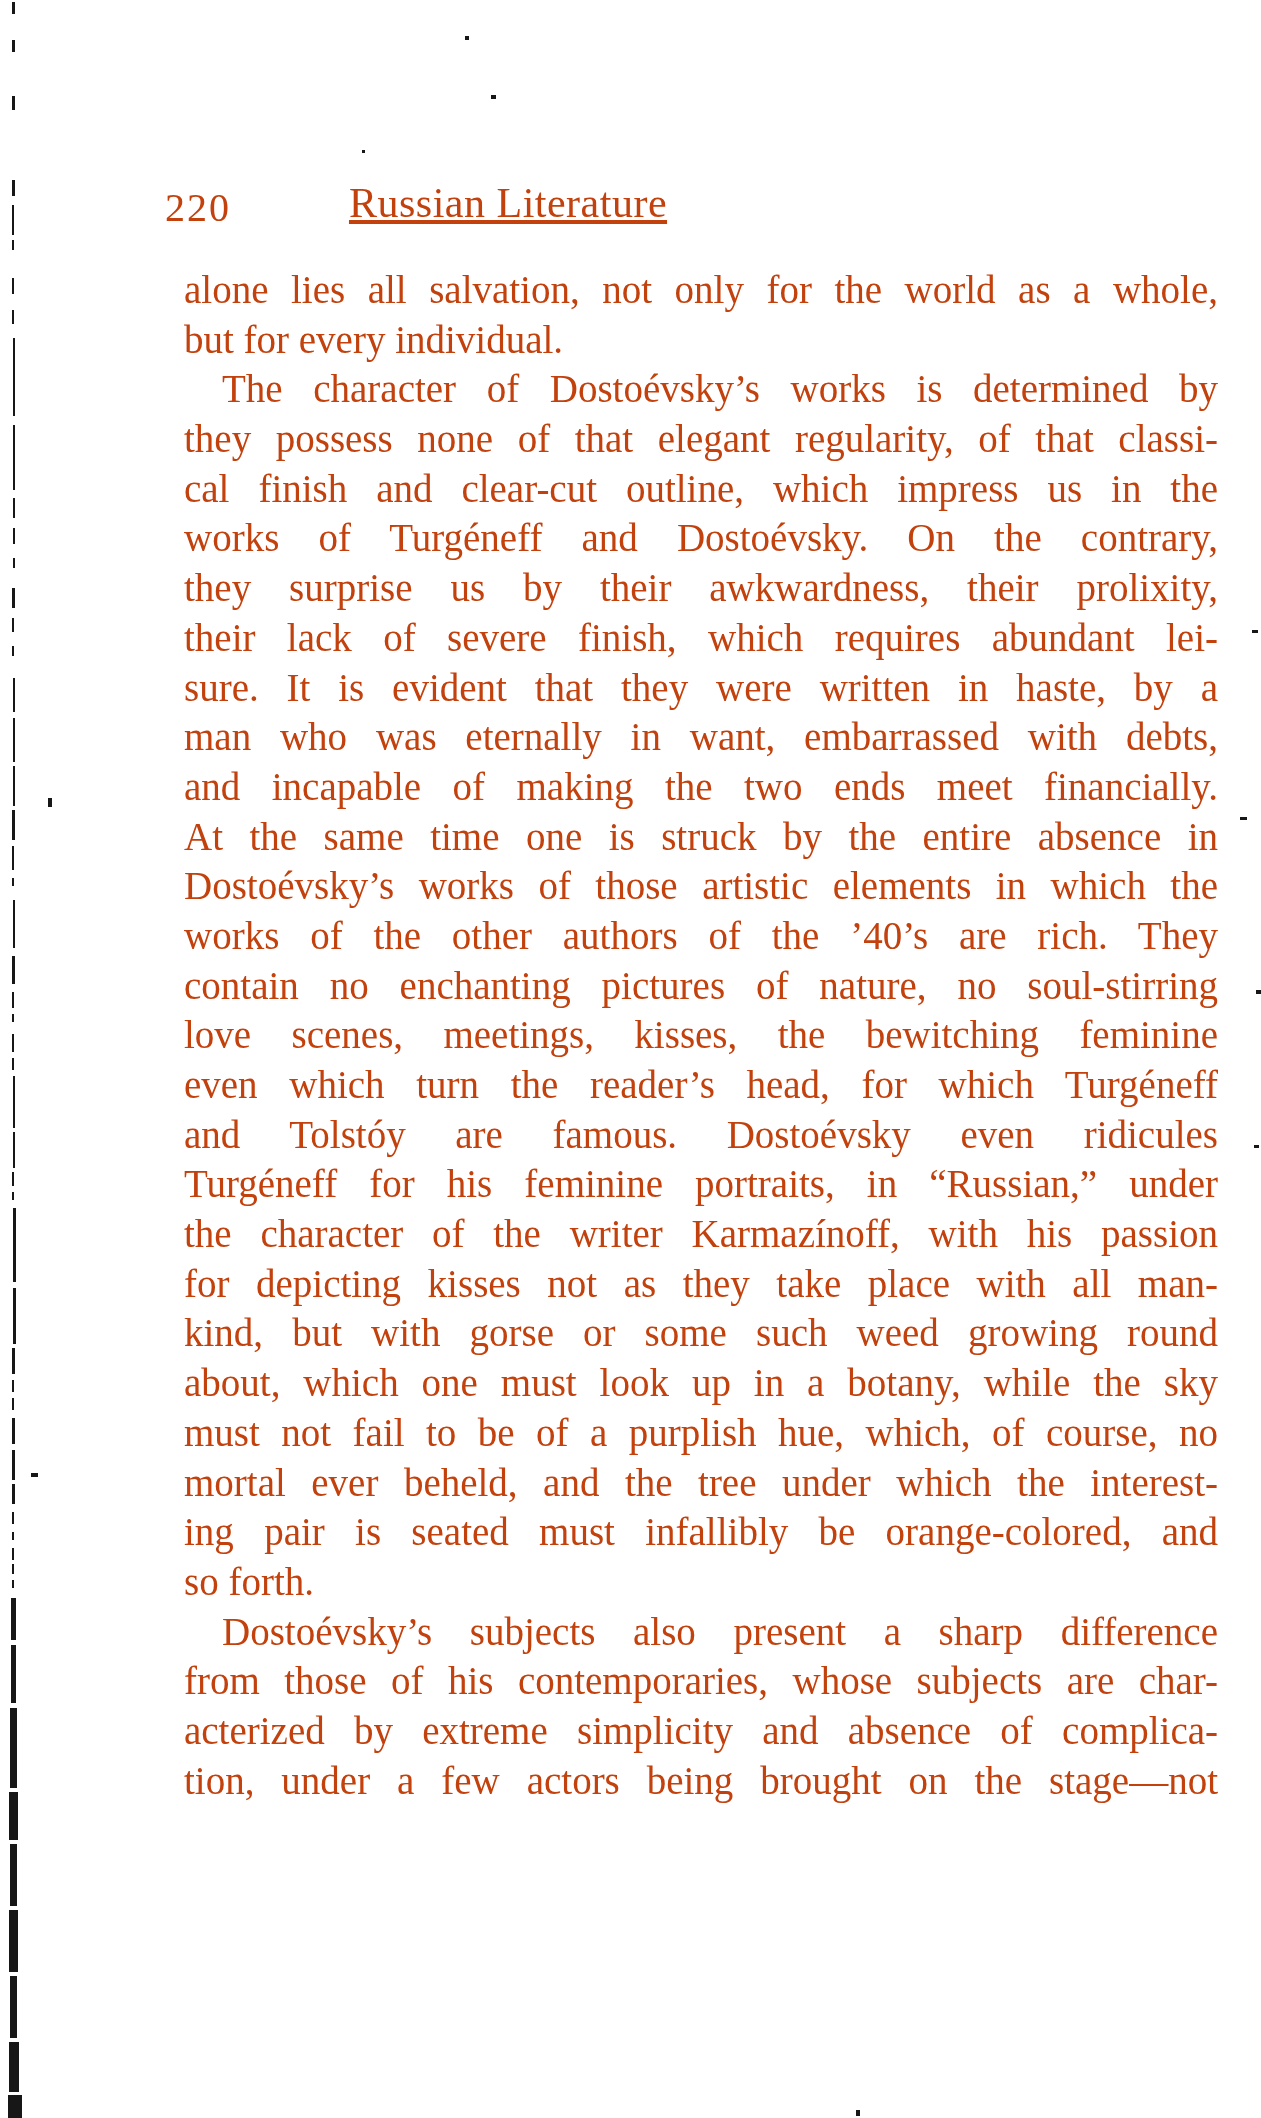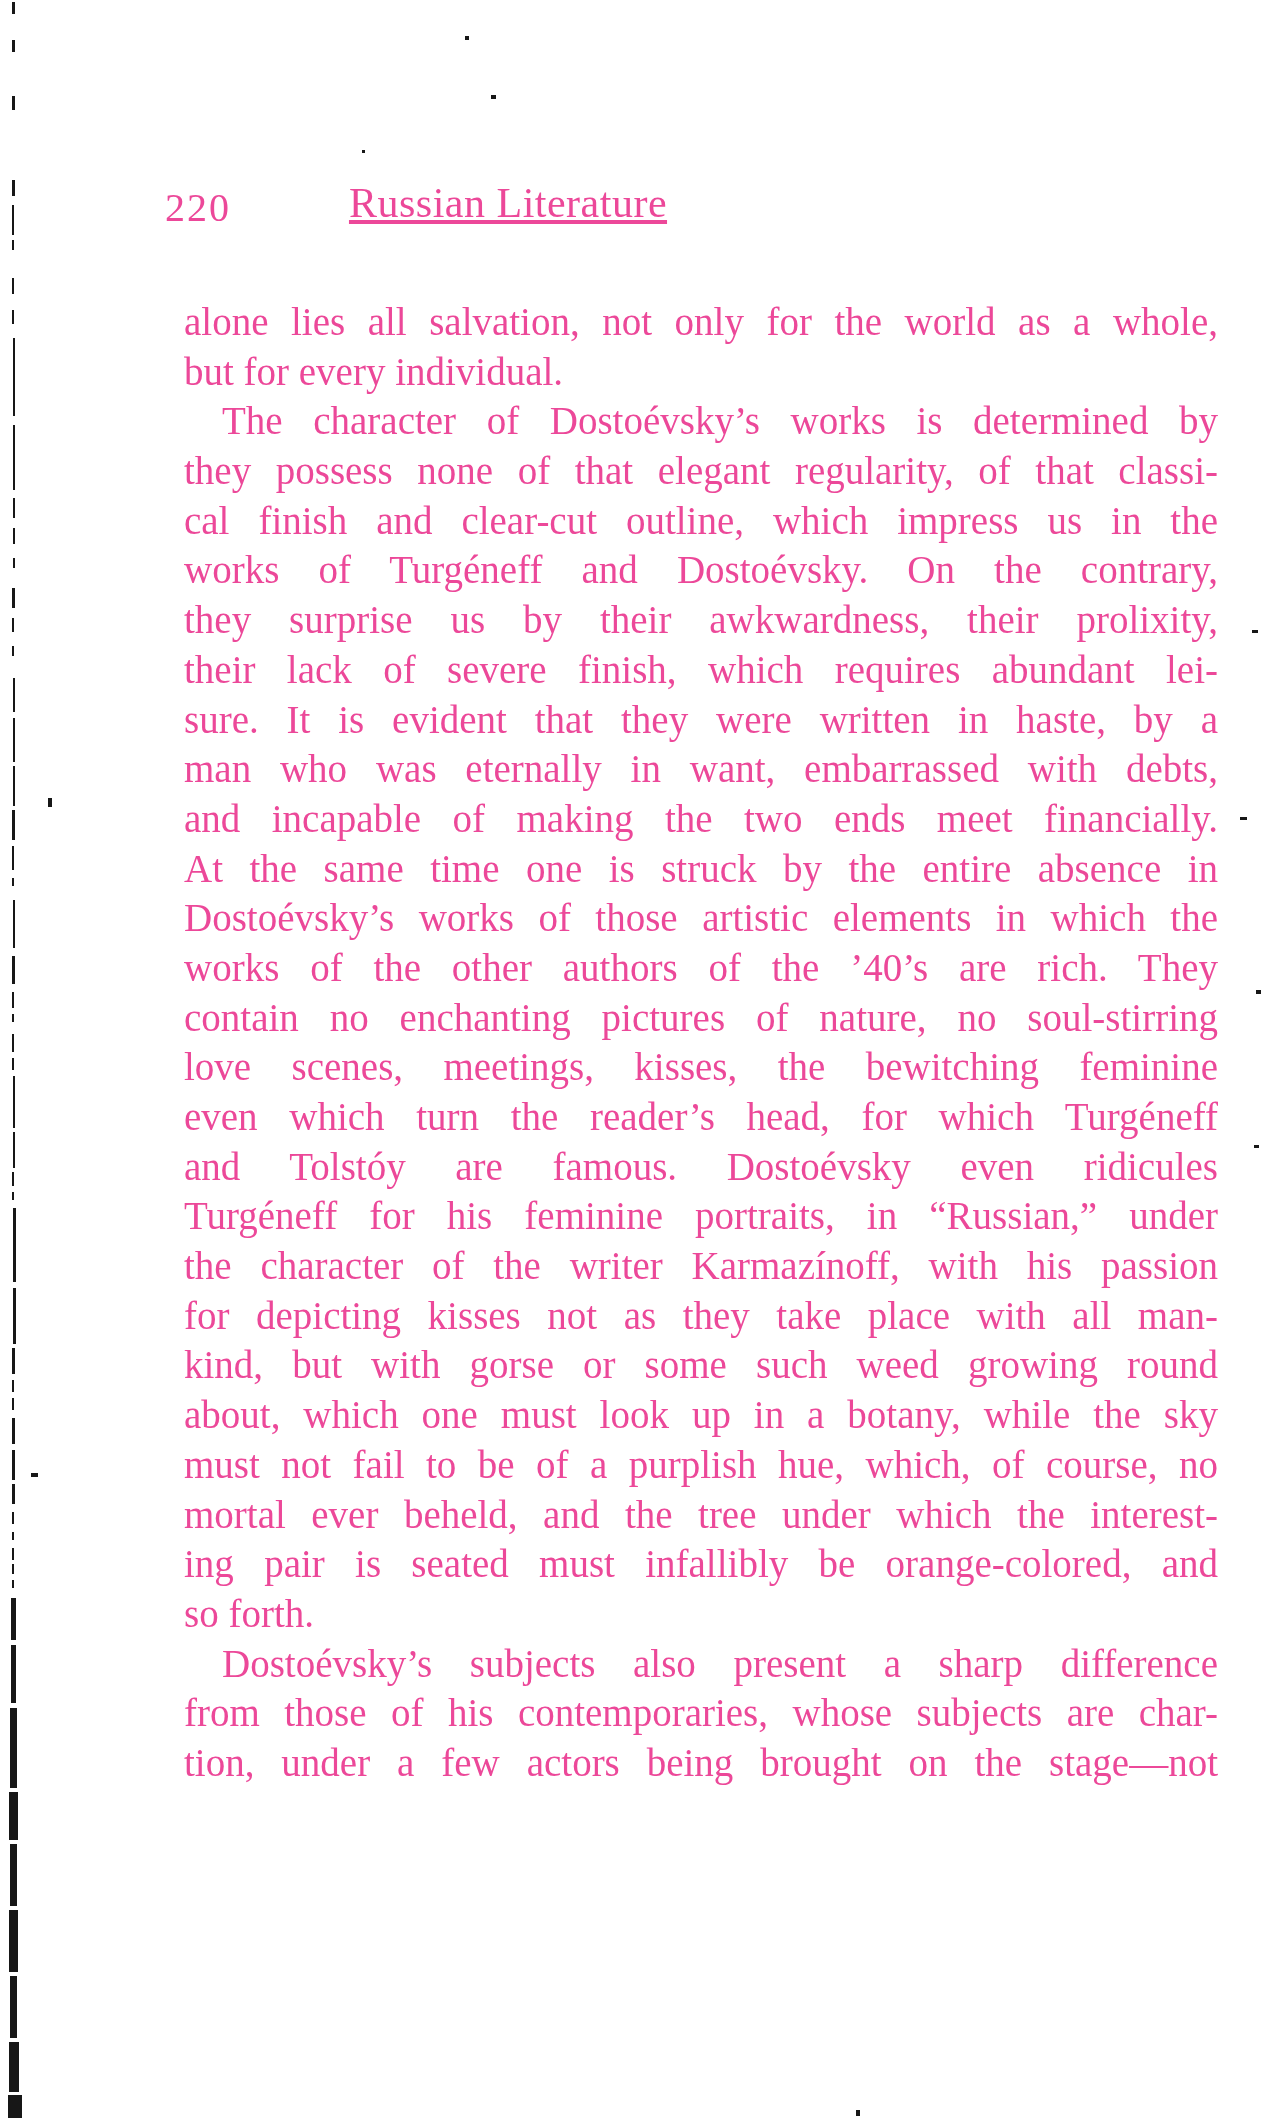--- a/index.html
+++ b/index.html
@@ -3,21 +3,21 @@
 <meta charset="utf-8">
 <style>
   html, body { margin: 0; padding: 0; background: #e8e8e4; }
   .page {
     position: relative;
     width: 1261px;
     height: 2118px;
     background: #ffffff;
     overflow: hidden;
     font-family: "Liberation Serif", "DejaVu Serif", serif;
-    color: #ec4899;
+    color: #c2410c;
   }
   .pagenum {
     position: absolute;
     left: 165px;
     top: 188px;
     font-size: 40px;
     letter-spacing: 2px;
     line-height: 1;
   }
   .title {
@@ -31,21 +31,20 @@
     white-space: nowrap;
     text-decoration: underline;
   }
   .bodytext {
     position: absolute;
     left: 184px;
     top: 265px;
     width: 1034px;
     font-size: 39px;
     line-height: 49.7px;
-    margin-top: 32px;
   }
   .line {
     text-align: justify;
     text-align-last: justify;
     height: 49.7px;
     white-space: normal;
     overflow: visible;
   }
   .line.noj { text-align-last: left; }
   .line.indent { text-indent: 38px; }
@@ -156,16 +155,17 @@
       <div class="line">the character of the writer Karmazínoff, with his passion</div>
       <div class="line">for depicting kisses not as they take place with all man-</div>
       <div class="line">kind, but with gorse or some such weed growing round</div>
       <div class="line">about, which one must look up in a botany, while the sky</div>
       <div class="line">must not fail to be of a purplish hue, which, of course, no</div>
       <div class="line">mortal ever beheld, and the tree under which the interest-</div>
       <div class="line">ing pair is seated must infallibly be orange-colored, and</div>
       <div class="line noj">so forth.</div>
       <div class="line indent">Dostoévsky’s subjects also present a sharp difference</div>
       <div class="line">from those of his contemporaries, whose subjects are char-</div>
+      <div class="line">acterized by extreme simplicity and absence of complica-</div>
       <div class="line">tion, under a few actors being brought on the stage—not</div>
     </div>
 
 </div>
 
 </body></html>

